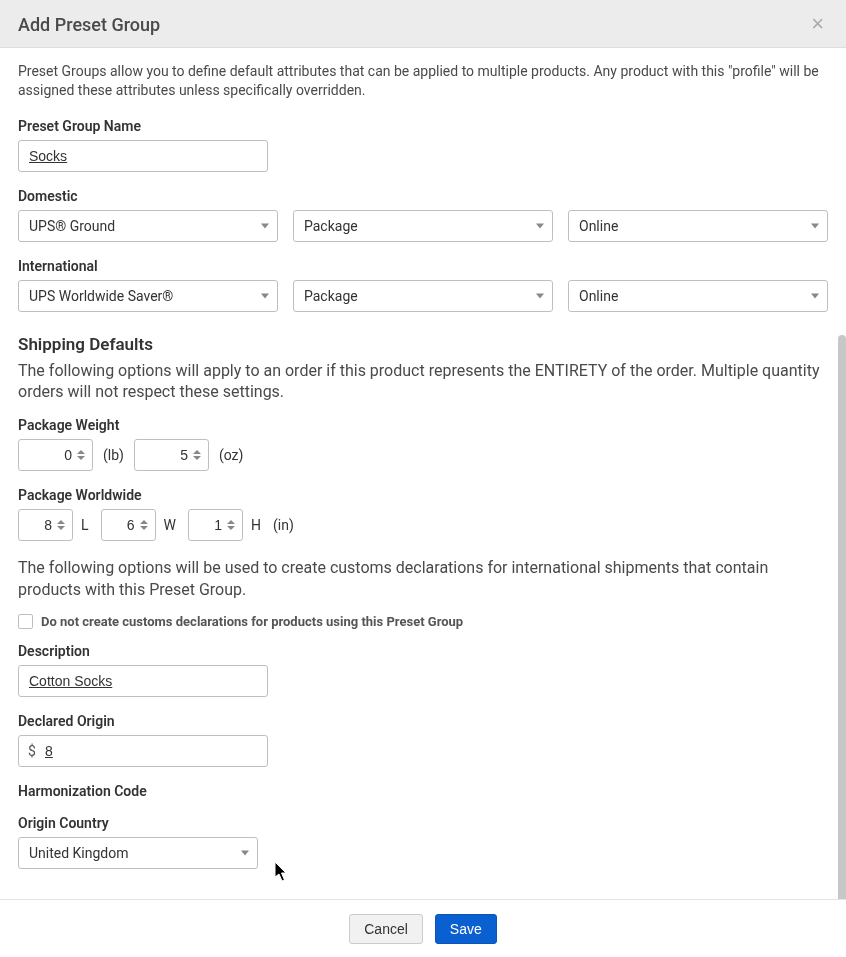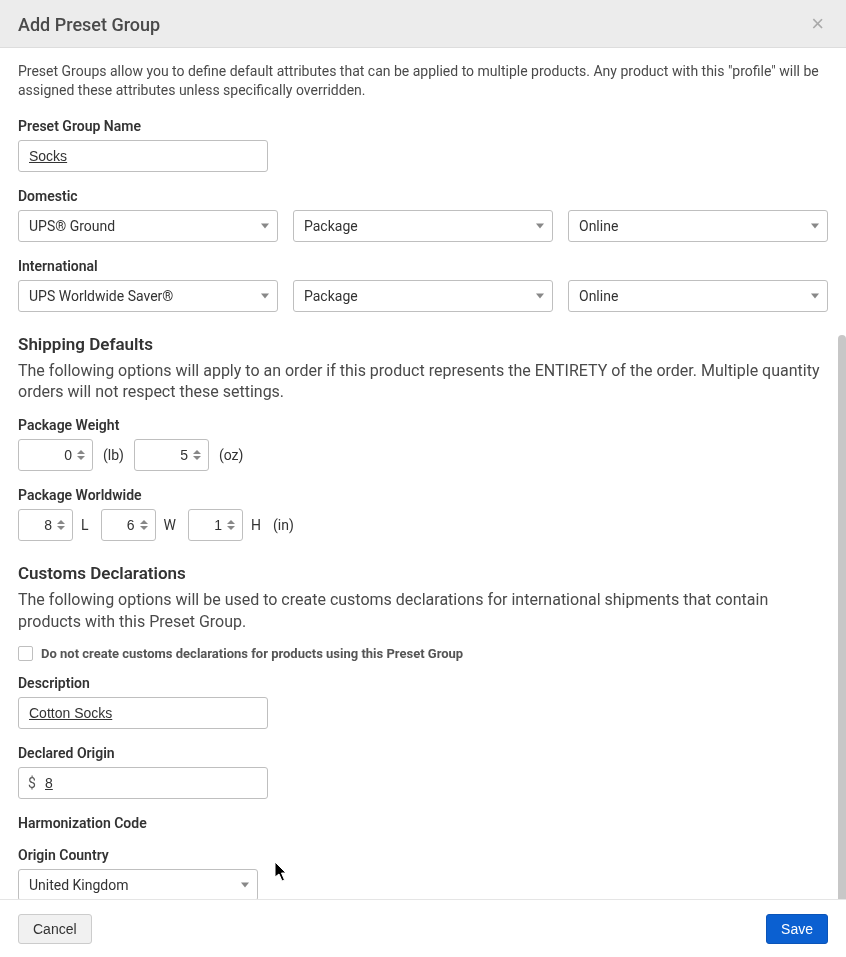--- a/index.html
+++ b/index.html
@@ -189,21 +189,21 @@
     flex-shrink: 0;
   }
   .checkbox-label { font-size: 13px; color: #555; font-weight: bold; }
   .modal-footer {
     position: absolute;
     bottom: 0;
     left: 0;
     right: 0;
     height: 58px;
     display: flex;
-    justify-content: space-between;
+    justify-content: center;
     align-items: center;
     gap: 12px;
     padding: 0 18px;
     border-top: 1px solid #e5e5e5;
     background: #fff;
   }
   .btn {
     height: 30px;
     padding: 0 14px;
     border-radius: 3px;
@@ -344,21 +344,20 @@
       <input type="text" value="1" style="">
       <div class="spinners">
         <span class="up"></span>
         <span class="down"></span>
       </div>
     </div>
     <span class="dim-label">H</span>
     <span class="unit">(in)</span>
   </div>
 
-  <h3 class="section-title">Customs Declarations</h3>
   <p class="section-desc">The following options will be used to create customs declarations for international shipments that contain products with this Preset Group.</p>
 
   <div class="checkbox-row">
     <div class="checkbox"></div>
     <span class="checkbox-label">Do not create customs declarations for products using this Preset Group</span>
   </div>
 
   <div class="field-group">
     <label class="label">Description</label>
     <input type="text" class="text-input" value="Cotton Socks" style="">

